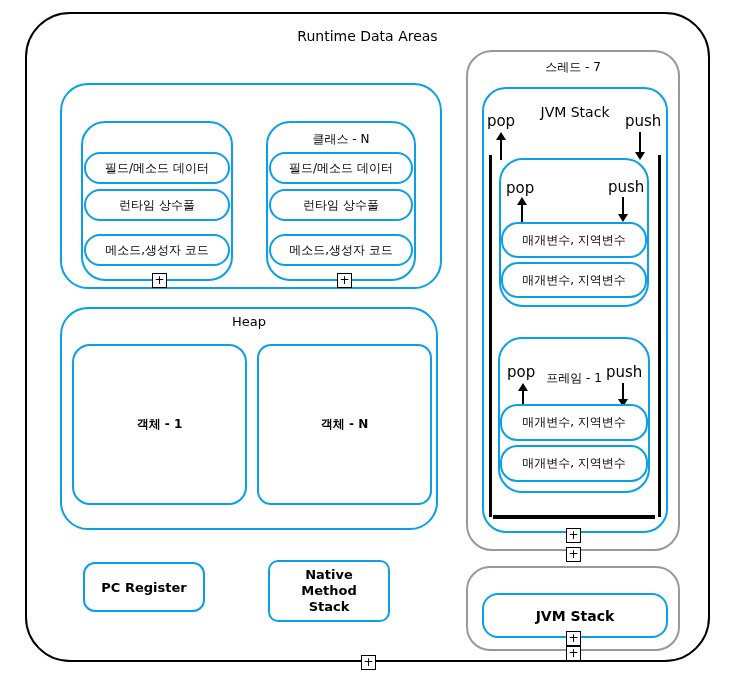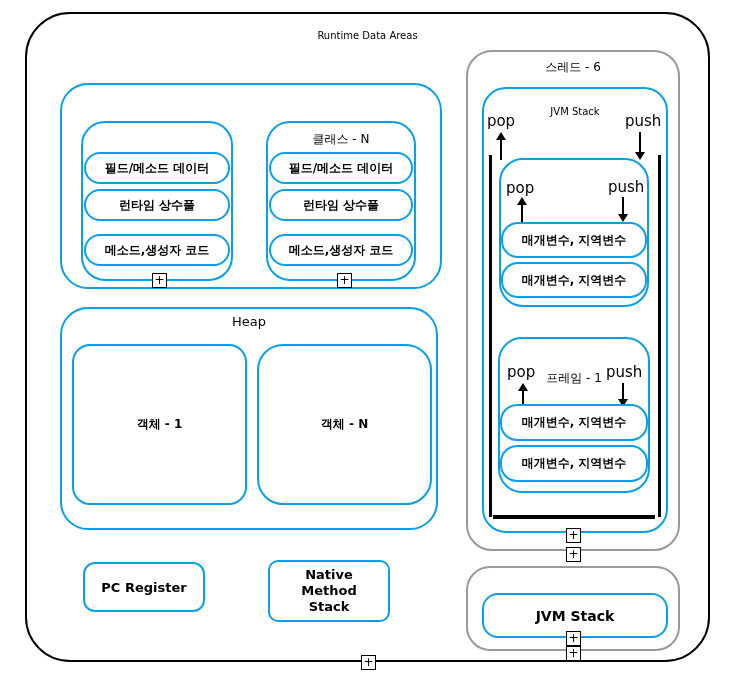--- a/index.html
+++ b/index.html
@@ -8,24 +8,24 @@
     --black:#000000;
   }
   html,body{margin:0;padding:0;background:#ffffff;}
   body{font-family:"DejaVu Sans","Liberation Sans",sans-serif;color:#000;}
   #canvas{position:relative;width:739px;height:678px;background:#fff;overflow:hidden;}
   .abs{position:absolute;box-sizing:border-box;}
   .shape{position:absolute;box-sizing:border-box;background:#fff;border:2px solid var(--blue);font-weight:bold;}
   .shape.gray{border-color:var(--gray);}
   .shape.black{border-color:var(--black);}
   .ttl{display:block;text-align:center;font-size:13px;line-height:16px;white-space:nowrap;}
-  .ttl.big{font-size:10px;}
+  .ttl.big{font-size:14px;}
   .ttl.kr{font-size:12px;}
   .pill{position:absolute;box-sizing:border-box;background:#fff;border:2px solid var(--blue);
-        display:flex;align-items:center;justify-content:center;font-size:12px;white-space:nowrap;font-weight:bold;}
+        display:flex;align-items:center;justify-content:center;font-size:12px;white-space:nowrap;}
   .cell{display:flex;align-items:center;justify-content:center;font-size:13px;text-align:center;}
   .lbl{position:absolute;font-size:15px;line-height:13px;text-align:center;white-space:nowrap;}
   .wall{position:absolute;background:#000;}
   
   .arrow{position:absolute;width:12px;}
   .arrow .shaft{position:absolute;left:5px;width:2px;background:#000;}
   .arrow .head{position:absolute;left:1px;width:0;height:0;
                border-left:5px solid transparent;border-right:5px solid transparent;}
   .arrow.up .shaft{top:6px;bottom:0;}
   .arrow.up .head{top:0;border-bottom:8px solid #000;}
@@ -53,27 +53,27 @@
 
   <div class="shape" style="left:266px;top:121px;width:150px;height:160px;border-radius:24px;"></div>
   <div class="abs ttl kr" style="left:266px;top:131px;width:150px;">클래스 - N</div>
   <div class="pill" style="left:269px;top:152px;width:144px;height:32px;border-radius:16px;">필드/메소드 데이터</div>
   <div class="pill" style="left:269px;top:189px;width:144px;height:32px;border-radius:16px;">런타임 상수풀</div>
   <div class="pill" style="left:269px;top:234px;width:144px;height:32px;border-radius:16px;">메소드,생성자 코드</div>
 
   <div class="shape" style="left:60px;top:307px;width:378px;height:223px;border-radius:28px;"></div>
   <div class="abs ttl" style="left:60px;top:314px;width:378px;">Heap</div>
   <div class="shape cell" style="left:72px;top:344px;width:175px;height:161px;border-radius:18px;font-size:12px;">객체 - 1</div>
-  <div class="shape cell" style="left:257px;top:344px;width:175px;height:161px;border-radius:26px;font-size:12px;">객체 - N</div>
+  <div class="shape cell" style="left:257px;top:344px;width:175px;height:161px;border-radius:14px;font-size:12px;">객체 - N</div>
 
   <div class="shape cell" style="left:83px;top:562px;width:122px;height:50px;border-radius:12px;">PC Register</div>
   <div class="shape cell" style="left:268px;top:560px;width:122px;height:62px;border-radius:10px;line-height:1.25;padding:20px 10px;">Native Method Stack</div>
 
   <div class="shape gray" style="left:466px;top:50px;width:214px;height:501px;border-radius:26px;"></div>
-  <div class="abs ttl kr" style="left:466px;top:59px;width:214px;">스레드 - 6</div>
+  <div class="abs ttl kr" style="left:466px;top:59px;width:214px;">스레드 - 7</div>
 
   <div class="shape" style="left:482px;top:87px;width:186px;height:446px;border-radius:24px;"></div>
   <div class="abs ttl big" style="left:482px;top:104px;width:186px;">JVM Stack</div>
 
   <div class="lbl" style="left:486px;top:115px;width:30px;">pop</div>
   <div class="lbl" style="left:625px;top:115px;width:30px;">push</div>
   <div class="arrow up" style="left:495px;top:132px;height:28px;">
       <span class="head"></span>
       <span class="shaft"></span>
     </div>

